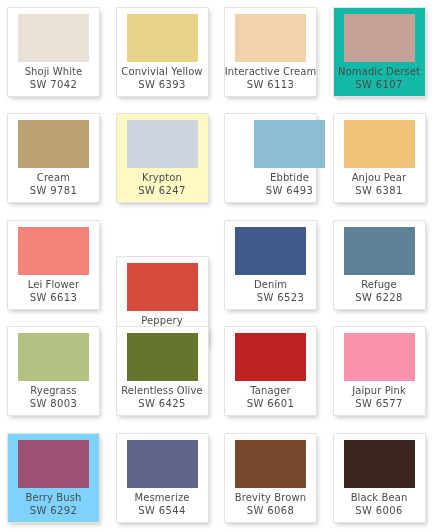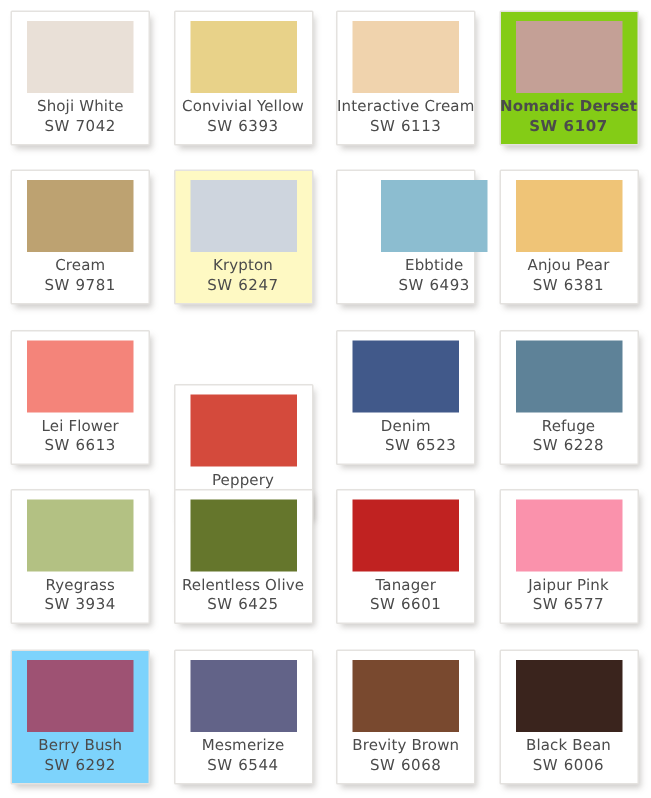--- a/index.html
+++ b/index.html
@@ -107,21 +107,21 @@
     <div class="swatch-cell">
       <div class="swatch-card" style="background: rgb(255, 255, 255); border-color: rgb(228, 226, 223);">
         <div class="swatch-chip" style="background-color: rgb(240, 211, 173);"></div>
         <div class="swatch-labels">
           <div class="swatch-name" style="color: rgb(75, 75, 75);">Interactive Cream</div>
           <div class="swatch-code" style="color: rgb(75, 75, 75);">SW 6113</div>
         </div>
       </div>
     </div>
     <div class="swatch-cell">
-      <div class="swatch-card" style="background: #84cc16; border-color: rgb(228, 226, 223); font-weight: bold;">
+      <div class="swatch-card" style="background: #14b8a6; border-color: rgb(228, 226, 223);">
         <div class="swatch-chip" style="background-color: rgb(196, 160, 150);"></div>
         <div class="swatch-labels">
           <div class="swatch-name" style="color: rgb(75, 75, 75);">Nomadic Derset</div>
           <div class="swatch-code" style="color: rgb(75, 75, 75);">SW 6107</div>
         </div>
       </div>
     </div>
     <div class="swatch-cell">
       <div class="swatch-card" style="background: rgb(255, 255, 255); border-color: rgb(228, 226, 223);">
         <div class="swatch-chip" style="background-color: rgb(189, 162, 113);"></div>
@@ -192,21 +192,21 @@
           <div class="swatch-name" style="color: rgb(75, 75, 75);">Refuge</div>
           <div class="swatch-code" style="color: rgb(75, 75, 75);">SW 6228</div>
         </div>
       </div>
     </div>
     <div class="swatch-cell">
       <div class="swatch-card" style="background: rgb(255, 255, 255); border-color: rgb(228, 226, 223);">
         <div class="swatch-chip" style="background-color: rgb(179, 193, 131);"></div>
         <div class="swatch-labels">
           <div class="swatch-name" style="color: rgb(75, 75, 75);">Ryegrass</div>
-          <div class="swatch-code" style="color: rgb(75, 75, 75);">SW 3934</div>
+          <div class="swatch-code" style="color: rgb(75, 75, 75);">SW 8003</div>
         </div>
       </div>
     </div>
     <div class="swatch-cell">
       <div class="swatch-card" style="background: rgb(255, 255, 255); border-color: rgb(228, 226, 223);">
         <div class="swatch-chip" style="background-color: rgb(101, 118, 44);"></div>
         <div class="swatch-labels">
           <div class="swatch-name" style="color: rgb(75, 75, 75);">Relentless Olive</div>
           <div class="swatch-code" style="color: rgb(75, 75, 75);">SW 6425</div>
         </div>

